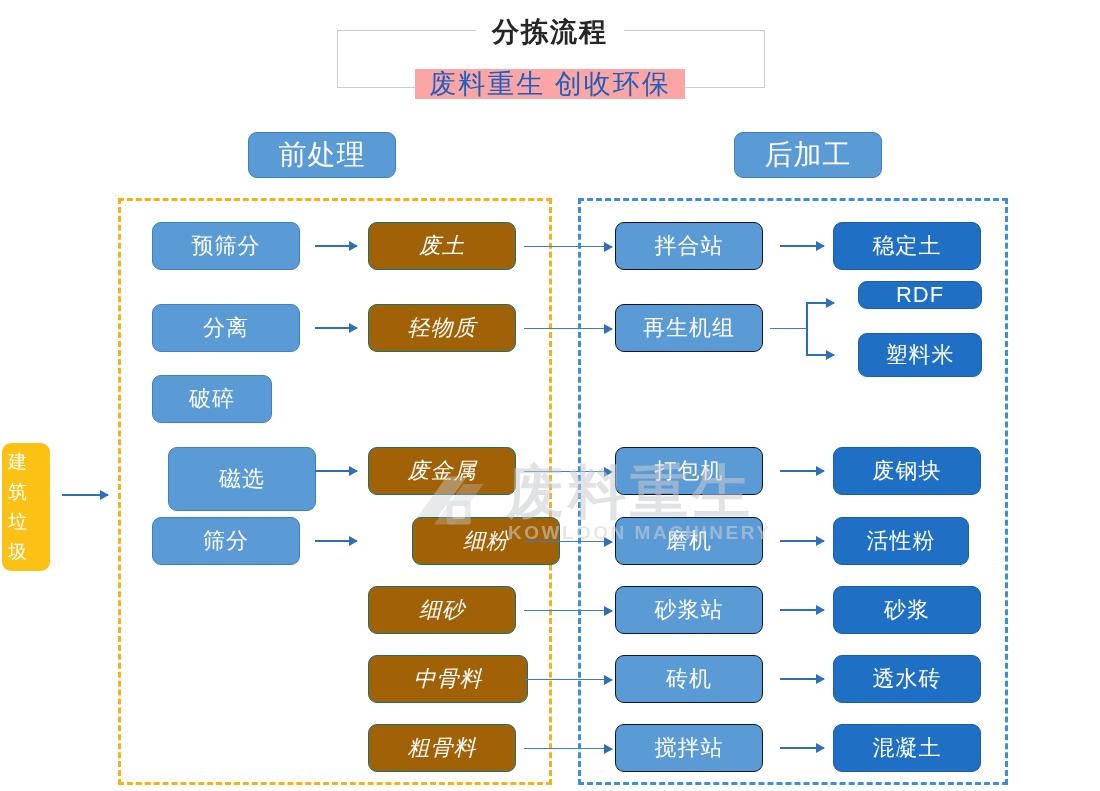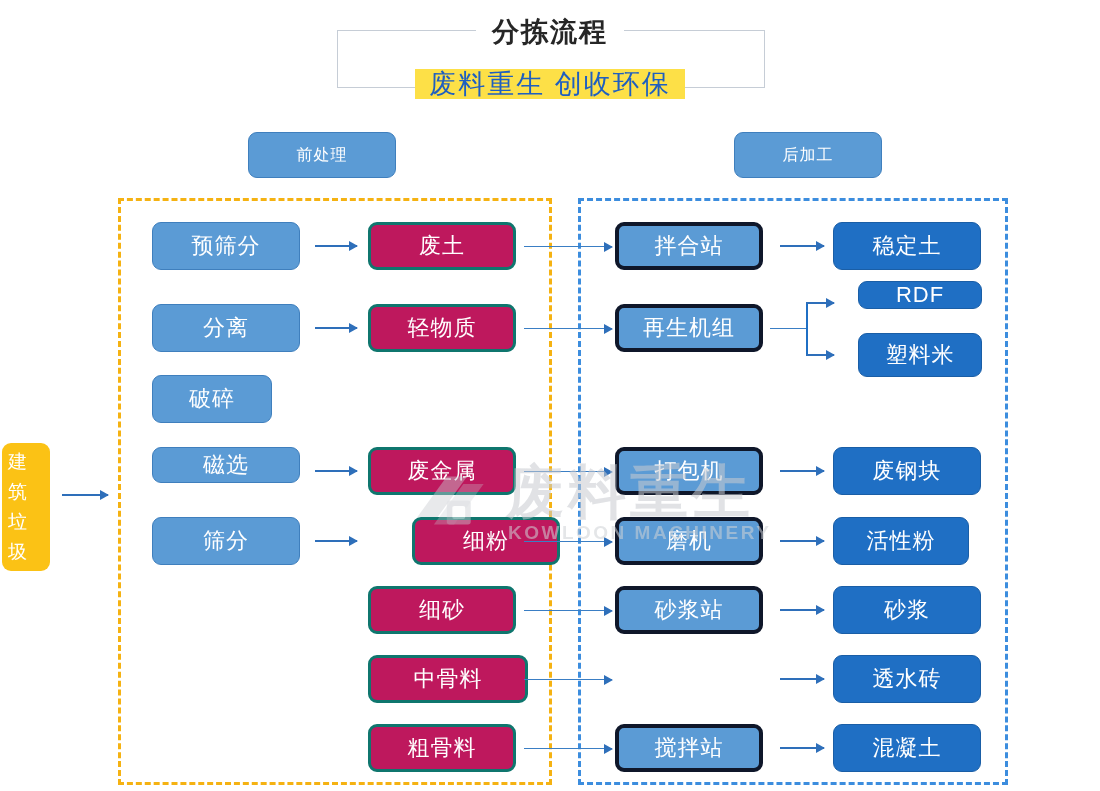--- a/index.html
+++ b/index.html
@@ -20,32 +20,32 @@
   .title-main{
     position:absolute;left:0;top:14px;width:1100px;text-align:center;
     font-size:27px;font-weight:bold;color:#262626;letter-spacing:2px;
     background:transparent;
   }
   .title-main span{background:#ffffff;padding:0 16px;}
   .title-sub{
     position:absolute;left:0;top:66px;width:1100px;text-align:center;
     font-size:27px;color:#1f5fc0;letter-spacing:2px;
   }
-  .title-sub span{background:#fde047;padding:0 14px;text-align:right;}
+  .title-sub span{background:#fca5a5;padding:0 14px;text-align:right;}
 
   
   .region{position:absolute;box-sizing:border-box;}
   .region-pre{left:118px;top:198px;width:434px;height:587px;border:3px dashed #f5b212;}
   .region-post{left:578px;top:198px;width:430px;height:587px;border:3px dashed #3c8dde;}
 
   
   .pill{
     position:absolute;box-sizing:border-box;
     background:#5b9bd5;border:1px solid #3f7fbd;border-radius:9px;
-    color:#ffffff;font-size:16px;
+    color:#ffffff;font-size:28px;
     display:flex;align-items:center;justify-content:center;
     letter-spacing:1px;
   }
   .pill-pre{left:248px;top:132px;width:148px;height:46px;}
   .pill-post{left:734px;top:132px;width:148px;height:46px;}
 
   
   .source-box{
     position:absolute;left:2px;top:443px;width:48px;height:128px;
     background:#fbc215;border-radius:9px;
@@ -59,22 +59,22 @@
 
   
   .node{
     position:absolute;box-sizing:border-box;
     border-radius:9px;
     display:flex;align-items:center;justify-content:center;
     color:#ffffff;font-size:22px;letter-spacing:1px;
     white-space:nowrap;
   }
   .node.lvl1{background:#5b9bd5;border:1px solid #3f7fbd;}
-  .node.lvl2{background:#be185d;border:3px solid #0f766e;}
-  .node.lvl3{background:#5b9bd5;border:4px solid #0f172a;}
+  .node.lvl2{background:#a16207;border:1px solid #0f766e;font-style:italic;}
+  .node.lvl3{background:#5b9bd5;border:1px solid #0f172a;}
   .node.lvl4{background:#1f6fc4;border:1px solid #1a5ea6;text-align:center;}
 
   
   .arrow{position:absolute;height:2px;background:#2e6fba;}
   .arrow::after{
     content:"";position:absolute;right:-1px;top:50%;
     transform:translateY(-50%);
     width:0;height:0;
     border-left:9px solid #2e6fba;
     border-top:5px solid transparent;
@@ -123,21 +123,21 @@
   <div class="pill pill-post">后加工</div>
 
   <div class="source-box">
       <span class="txt">建筑垃圾</span>
     </div>
   <div class="arrow" style="left:62px;top:494px;width:46px;"></div>
 
   <div class="node lvl1" style="left:152px;top:222px;width:148px;height:48px;">预筛分</div>
   <div class="node lvl1" style="left:152px;top:304px;width:148px;height:48px;">分离</div>
   <div class="node lvl1" style="left:152px;top:375px;width:120px;height:48px;">破碎</div>
-  <div class="node lvl1" style="left:152px;top:447px;width:148px;height:36px;">磁选</div>
+  <div class="node lvl1" style="left:168px;top:447px;width:148px;height:64px;">磁选</div>
   <div class="node lvl1" style="left:152px;top:517px;width:148px;height:48px;">筛分</div>
 
   <div class="arrow" style="left:315px;top:245px;width:42px;"></div>
   <div class="arrow" style="left:315px;top:327px;width:42px;"></div>
   <div class="arrow" style="left:315px;top:470px;width:42px;"></div>
   <div class="arrow" style="left:315px;top:540px;width:42px;"></div>
 
   <div class="node lvl2" style="left:368px;top:222px;width:148px;height:48px;">废土</div>
   <div class="node lvl2" style="left:368px;top:304px;width:148px;height:48px;">轻物质</div>
   <div class="node lvl2" style="left:368px;top:447px;width:148px;height:48px;">废金属</div>
@@ -152,20 +152,21 @@
   <div class="arrow thin" style="left:524px;top:541px;width:88px;"></div>
   <div class="arrow thin" style="left:524px;top:610px;width:88px;"></div>
   <div class="arrow thin" style="left:524px;top:679px;width:88px;"></div>
   <div class="arrow thin" style="left:524px;top:748px;width:88px;"></div>
 
   <div class="node lvl3" style="left:615px;top:222px;width:148px;height:48px;">拌合站</div>
   <div class="node lvl3" style="left:615px;top:304px;width:148px;height:48px;">再生机组</div>
   <div class="node lvl3" style="left:615px;top:447px;width:148px;height:48px;">打包机</div>
   <div class="node lvl3" style="left:615px;top:517px;width:148px;height:48px;">磨机</div>
   <div class="node lvl3" style="left:615px;top:586px;width:148px;height:48px;">砂浆站</div>
+  <div class="node lvl3" style="left:615px;top:655px;width:148px;height:48px;">砖机</div>
   <div class="node lvl3" style="left:615px;top:724px;width:148px;height:48px;">搅拌站</div>
 
   <div class="arrow" style="left:780px;top:245px;width:44px;"></div>
   <div class="arrow" style="left:780px;top:470px;width:44px;"></div>
   <div class="arrow" style="left:780px;top:540px;width:44px;"></div>
   <div class="arrow" style="left:780px;top:609px;width:44px;"></div>
   <div class="arrow" style="left:780px;top:678px;width:44px;"></div>
   <div class="arrow" style="left:780px;top:747px;width:44px;"></div>
 
   <div class="branch-stem" style="left:770px;top:328px;width:37px;"></div>

